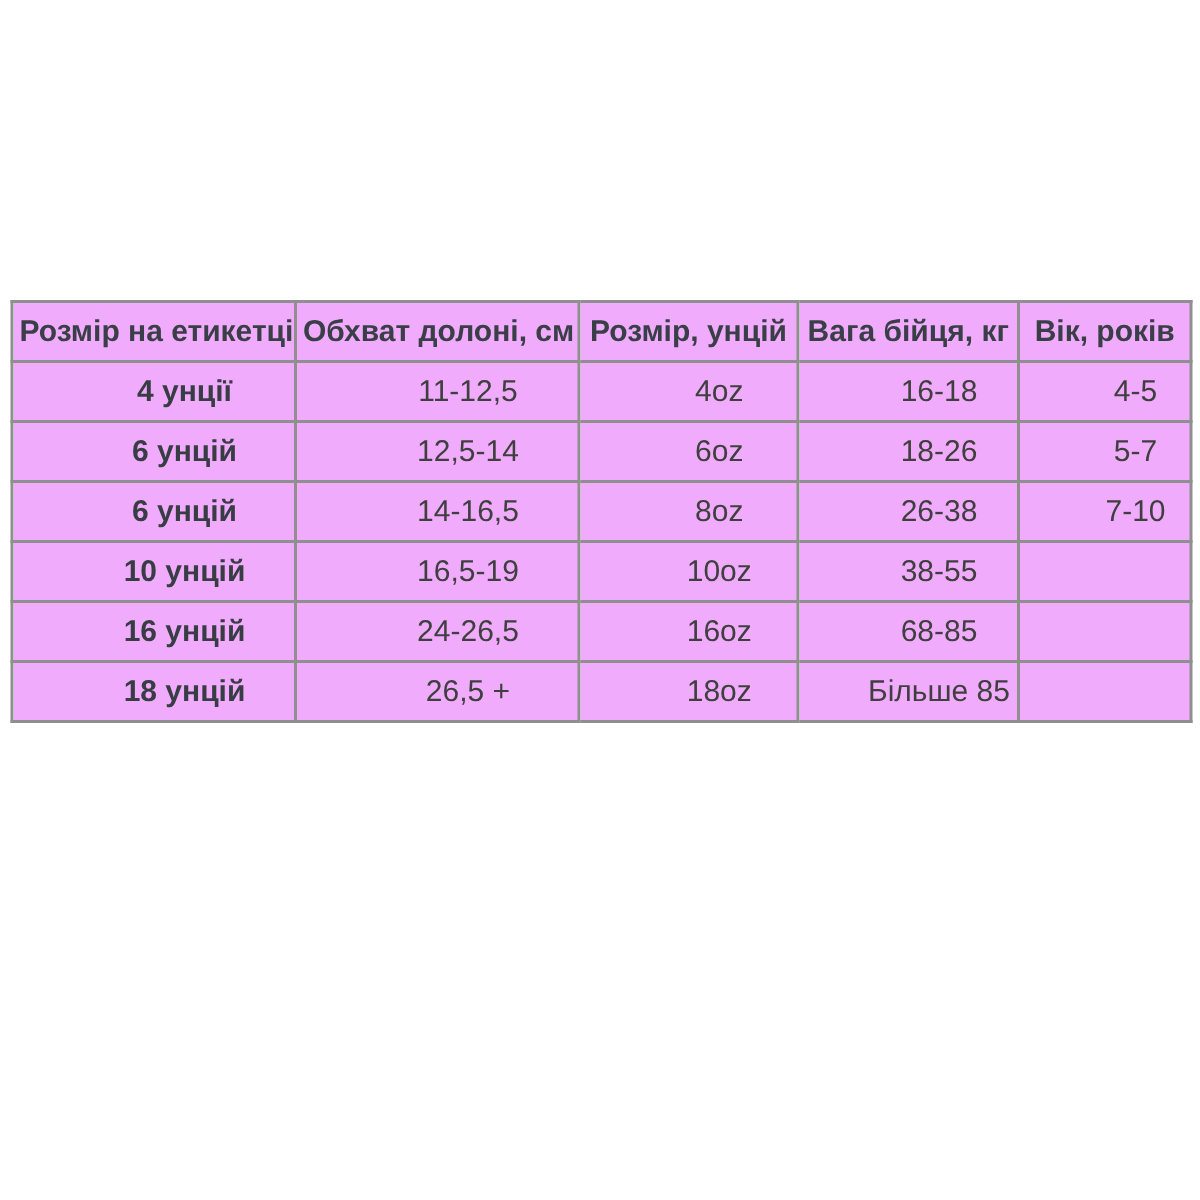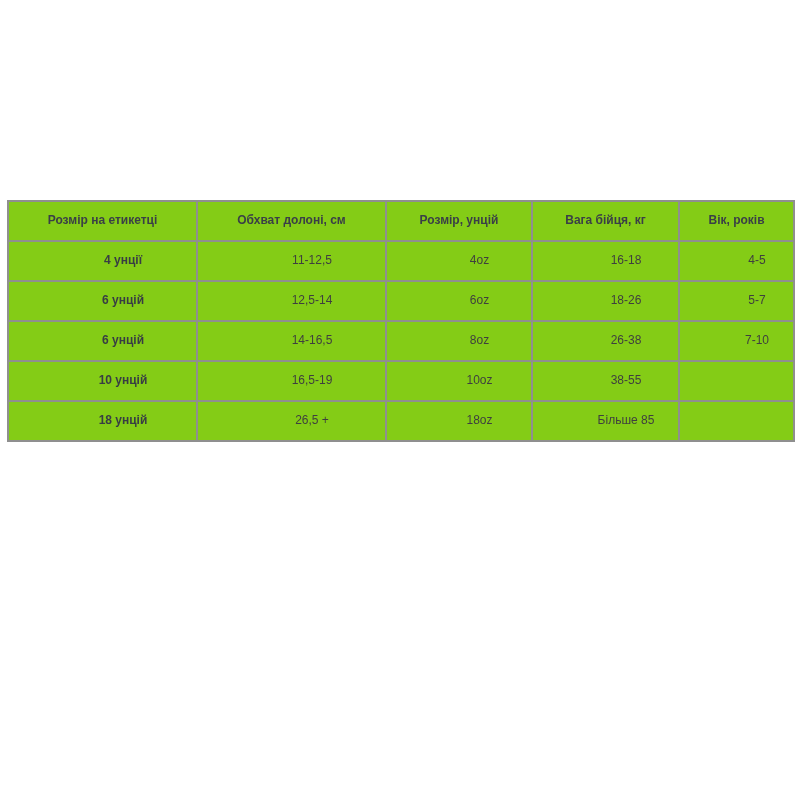--- a/index.html
+++ b/index.html
@@ -24,23 +24,23 @@
     table-layout: fixed;
     width: 100%;
   }
   table.size-chart th,
   table.size-chart td {
     border: 2px solid #8f8f8f;
     height: 38px;
     padding: 0 4px;
     text-align: center;
     vertical-align: middle;
-    font-size: 12px;
+    font-size: 20px;
     line-height: 1.1;
-    background: #84cc16;
+    background: #f0abfc;
     overflow: hidden;
     white-space: nowrap;
   }
   table.size-chart th {
     font-weight: bold;
     color: #3a3f47;
   }
   table.size-chart td {
     font-weight: normal;
     color: #3f3f3f;
@@ -100,20 +100,27 @@
           <td>7-10</td>
         </tr>
         <tr>
           <td class="first">10 унцій</td>
           <td>16,5-19</td>
           <td>10oz</td>
           <td>38-55</td>
           <td></td>
         </tr>
         <tr>
+          <td class="first">16 унцій</td>
+          <td>24-26,5</td>
+          <td>16oz</td>
+          <td>68-85</td>
+          <td></td>
+        </tr>
+        <tr>
           <td class="first">18 унцій</td>
           <td>26,5 +</td>
           <td>18oz</td>
           <td>Більше 85</td>
           <td></td>
         </tr>
       </tbody>
   </table>
 </div>
 

